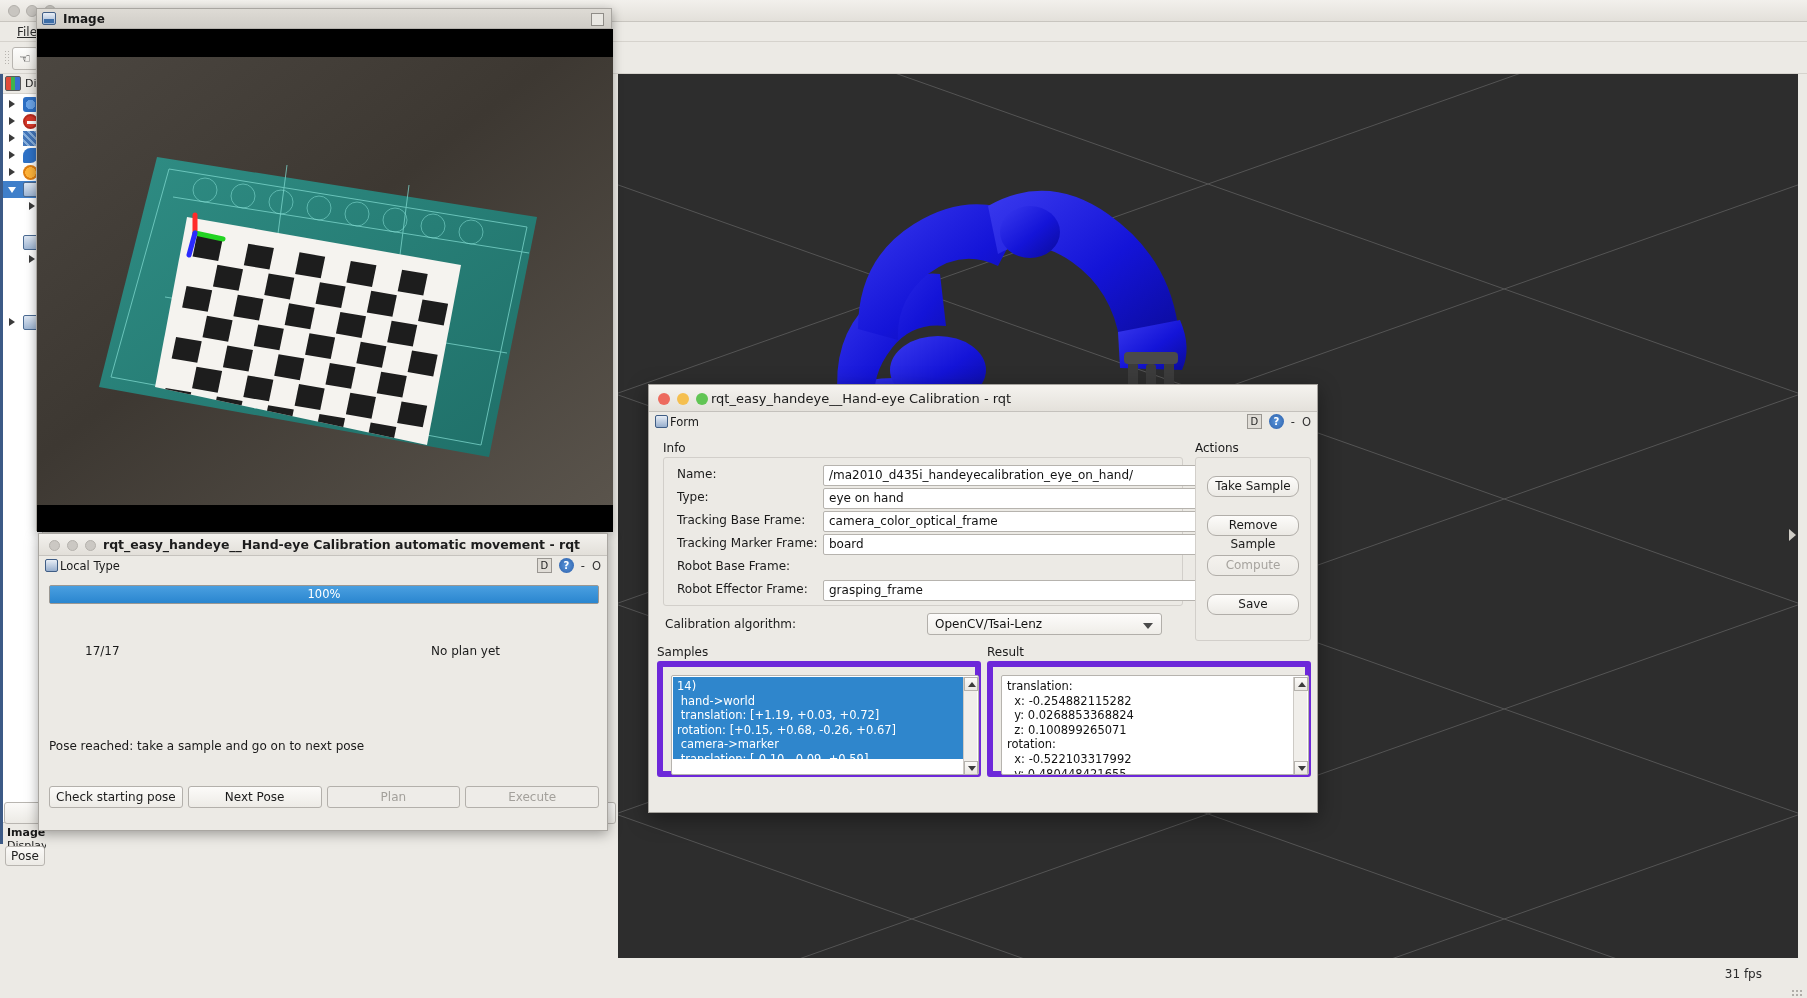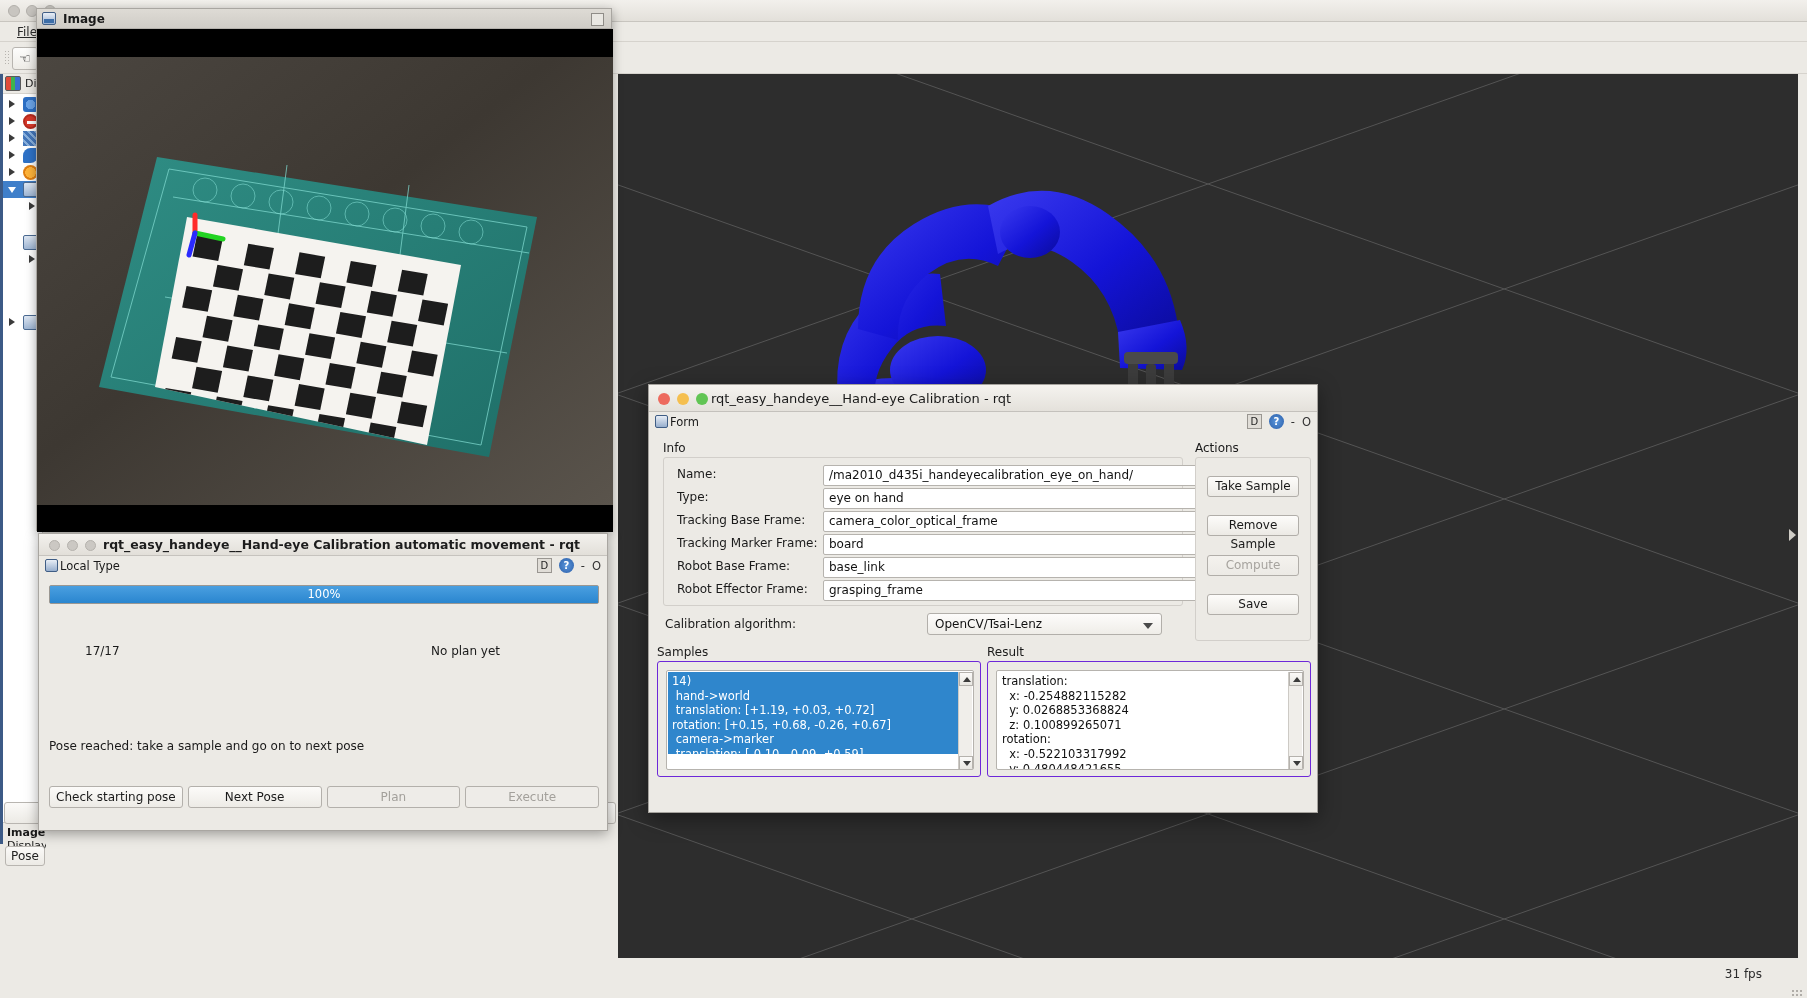--- a/index.html
+++ b/index.html
@@ -271,21 +271,21 @@
     position: absolute; height: 22px; background: linear-gradient(#fdfcfb,#efedE8);
     border: 1px solid #b2afaa; border-radius: 3px;
     font-size: 12px; color: #111; line-height: 20px; padding-left: 7px;
   }
   .combo-arrow {
     position: absolute; right: 8px; top: 9px; width: 0; height: 0;
     border-left: 5px solid transparent; border-right: 5px solid transparent;
     border-top: 6px solid #4a4a4a;
   }
   .listframe {
-    position: absolute; border: 1px solid #6d28d9; background: #eceae5;
+    position: absolute; border: 6px solid #6d28d9; background: #eceae5;
     border-radius: 3px;
   }
   .listbox {
     position: absolute; background: #ffffff; border: 1px solid #b6b3ae;
     border-radius: 2px; overflow: hidden;
   }
   .sel-block {
     position: absolute; left: 1px; top: 1px; background: #2f86cc;
     color: #ffffff; font-size: 11.5px; line-height: 14.5px;
     padding: 2px 4px; white-space: pre;
@@ -304,21 +304,21 @@
   }
   .vs-arrow:after {
     content: ""; position: absolute; left: 3px; top: 4px;
     width: 0; height: 0; border-left: 4px solid transparent;
     border-right: 4px solid transparent;
   }
   .vs-arrow.up:after { border-bottom: 5px solid #3b3b3b; }
   .vs-arrow.down:after { border-top: 5px solid #3b3b3b; }
   .btn {
     position: absolute; background: linear-gradient(#fdfcfa,#ecEAE5);
-    border: 1px solid #b1aea9; border-radius: 3px;
+    border: 1px solid #b1aea9; border-radius: 9px;
     font-size: 12px; color: #191919; text-align: center;
   }
   .btn.disabled { color: #a6a39e; background: linear-gradient(#f4f2ee,#ecEAE5); }
 </style>
 </head>
 <body>
 
 <div id="root">
 
   <div class="rviz-window">
@@ -620,21 +620,20 @@
     <div class="frow" style="left:28px; top:126px; width:500px;">
       <span class="flabel">Tracking Base Frame:</span>
       <span class="finput" style="left:146px; width:382px;">camera_color_optical_frame</span>
     </div>
     <div class="frow" style="left:28px; top:149px; width:500px;">
       <span class="flabel">Tracking Marker Frame:</span>
       <span class="finput" style="left:146px; width:382px;">board</span>
     </div>
     <div class="frow" style="left:28px; top:172px; width:500px;">
       <span class="flabel">Robot Base Frame:</span>
-      <span class="finput" style="left:146px; width:382px;">base_link</span>
     </div>
     <div class="frow" style="left:28px; top:195px; width:500px;">
       <span class="flabel">Robot Effector Frame:</span>
       <span class="finput" style="left:146px; width:382px;">grasping_frame</span>
     </div>
 
     <div class="section-label" style="left:16px; top:232px;">Calibration algorithm:</div>
     <div class="combo" style="left:278px; top:228px; width:235px;">
       <span>OpenCV/Tsai-Lenz</span>
       <span class="combo-arrow"></span>

